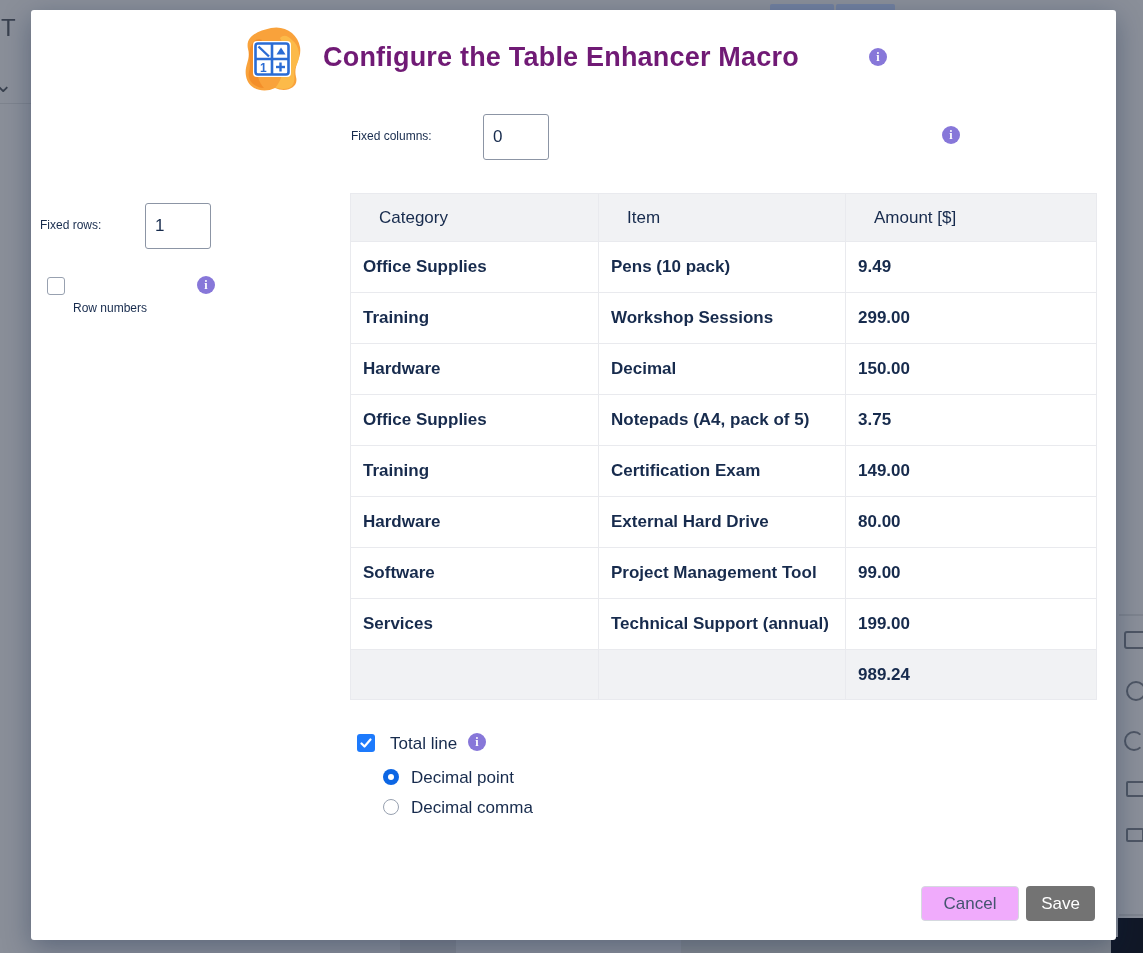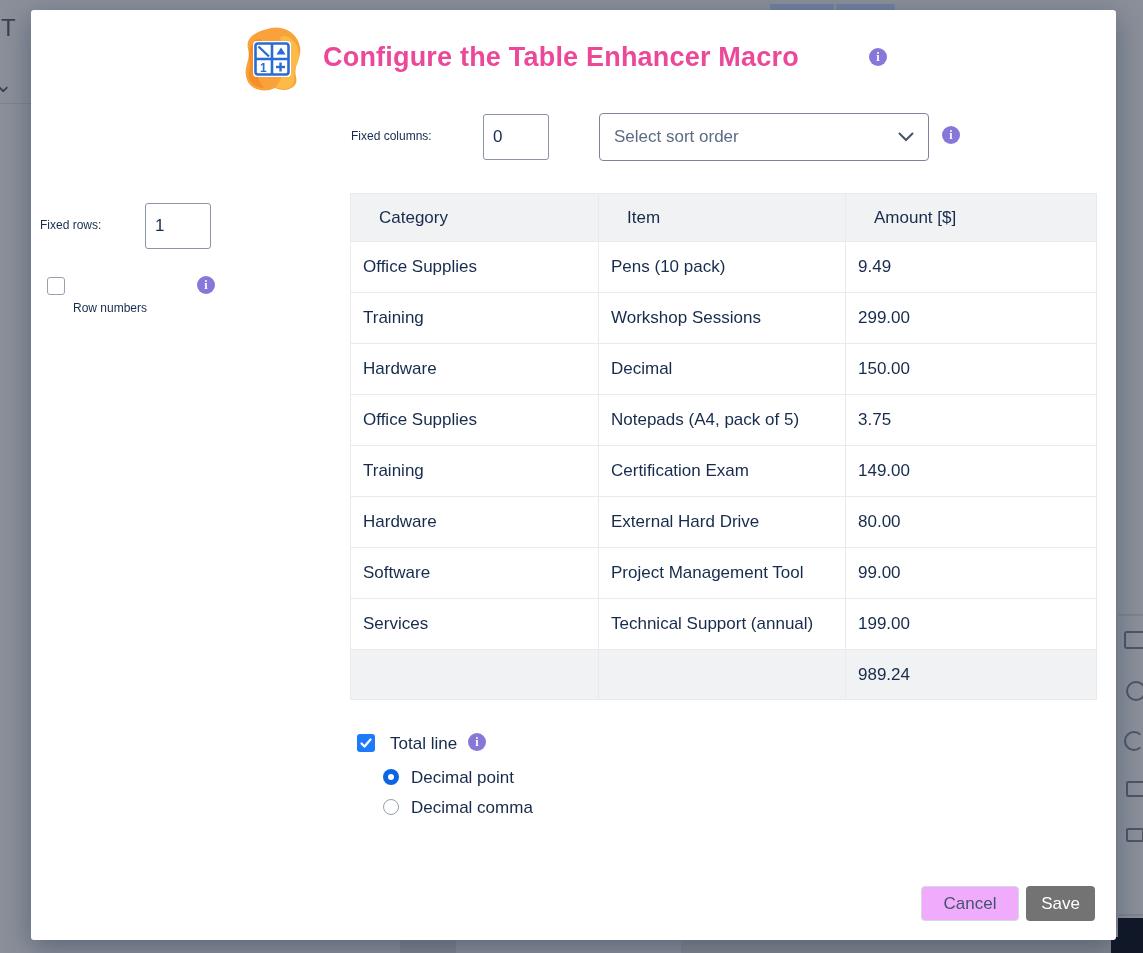--- a/index.html
+++ b/index.html
@@ -28,21 +28,21 @@
     background:#FFFFFF;
     border-radius:3px;
     box-shadow:0 8px 28px rgba(9,30,66,0.35);
   }
   .abs { position:absolute; }
 
   .logo { left:209px; top:16px; width:64px; height:66px; }
 
   .title {
     left:292px; top:32px;
-    font-size:27px; font-weight:700; color:#ec4899;
+    font-size:27px; font-weight:700; color:#701a75;
     letter-spacing:0.2px;
     white-space:nowrap;
   }
 
   .info-icon {
     width:18px; height:18px; border-radius:50%;
     background:#8777D9; color:#FFFFFF;
     font-size:12px; font-weight:700; font-family:"Liberation Serif", serif;
     display:flex; align-items:center; justify-content:center;
     cursor:default;
@@ -91,21 +91,21 @@
 
   
   .preview-table {
     left:319px; top:183px; width:746px;
     border-collapse:collapse; table-layout:fixed;
     font-size:17px; color:#172B4D;
   }
   .preview-table th, .preview-table td {
     border:1px solid #E9EAEE;
     padding:0 0 0 12px; text-align:left;
-    font-weight:400; overflow:hidden; white-space:nowrap;
+    font-weight:700; overflow:hidden; white-space:nowrap;
   }
   .preview-table th { background:#F1F2F4; height:48px; font-weight:500;padding-left:28px; }
   .preview-table td { height:51px; background:#FFFFFF; }
   .preview-table tr.total-row td { background:#F1F2F4; height:50px; }
   .col-category { width:248px; }
   .col-item { width:247px; }
   .col-amount { width:251px; }
 
   
   .btn {
@@ -162,26 +162,20 @@
     <text x="20" y="45.5" font-size="12" font-weight="bold" fill="#2B6CD4" font-family="Liberation Sans, sans-serif">1</text>
     <line x1="40.5" y1="36.5" x2="40.5" y2="45.5" stroke="#2B6CD4" stroke-width="2.4"></line>
     <line x1="36" y1="41" x2="45" y2="41" stroke="#2B6CD4" stroke-width="2.4"></line>
   </svg>
 
   <h1 class="abs title">Configure the Table Enhancer Macro</h1>
   <div class="abs info-icon" style="left:838px; top:38px;">i</div>
 
   <label class="abs field-label" style="left:320px; top:119px;">Fixed columns:</label>
   <input class="abs num-input" style="left: 452px; top: 104px;" type="text" value="0">
-  <div class="abs select-box">
-    <span class="select-placeholder">Select sort order</span>
-    <svg width="16" height="10" viewBox="0 0 16 10">
-      <path d="M1.5 1.5 L8 8 L14.5 1.5" fill="none" stroke="#44546F" stroke-width="2" stroke-linecap="round"></path>
-    </svg>
-  </div>
   <div class="abs info-icon" style="left:911px; top:116px;">i</div>
 
   <label class="abs field-label" style="left:9px; top:208px;">Fixed rows:</label>
   <input class="abs num-input" style="left: 114px; top: 193px;" type="text" value="1">
 
   <div class="abs checkbox" style="left:16px; top:267px;"></div>
   <label class="abs field-label" style="left:42px; top:267px;margin-top:24px;">Row numbers</label>
   <div class="abs info-icon" style="left:166px; top:266px;">i</div>
 
   <table class="abs preview-table">

